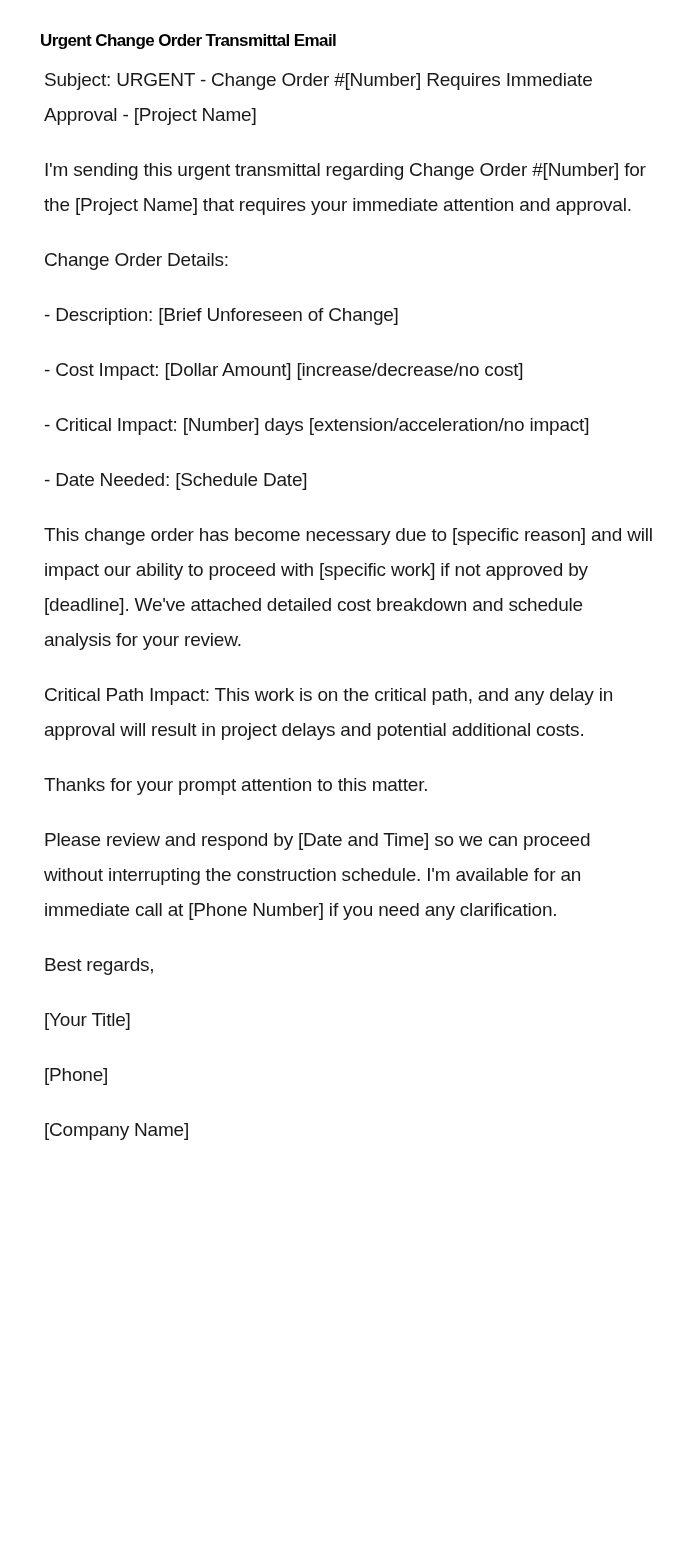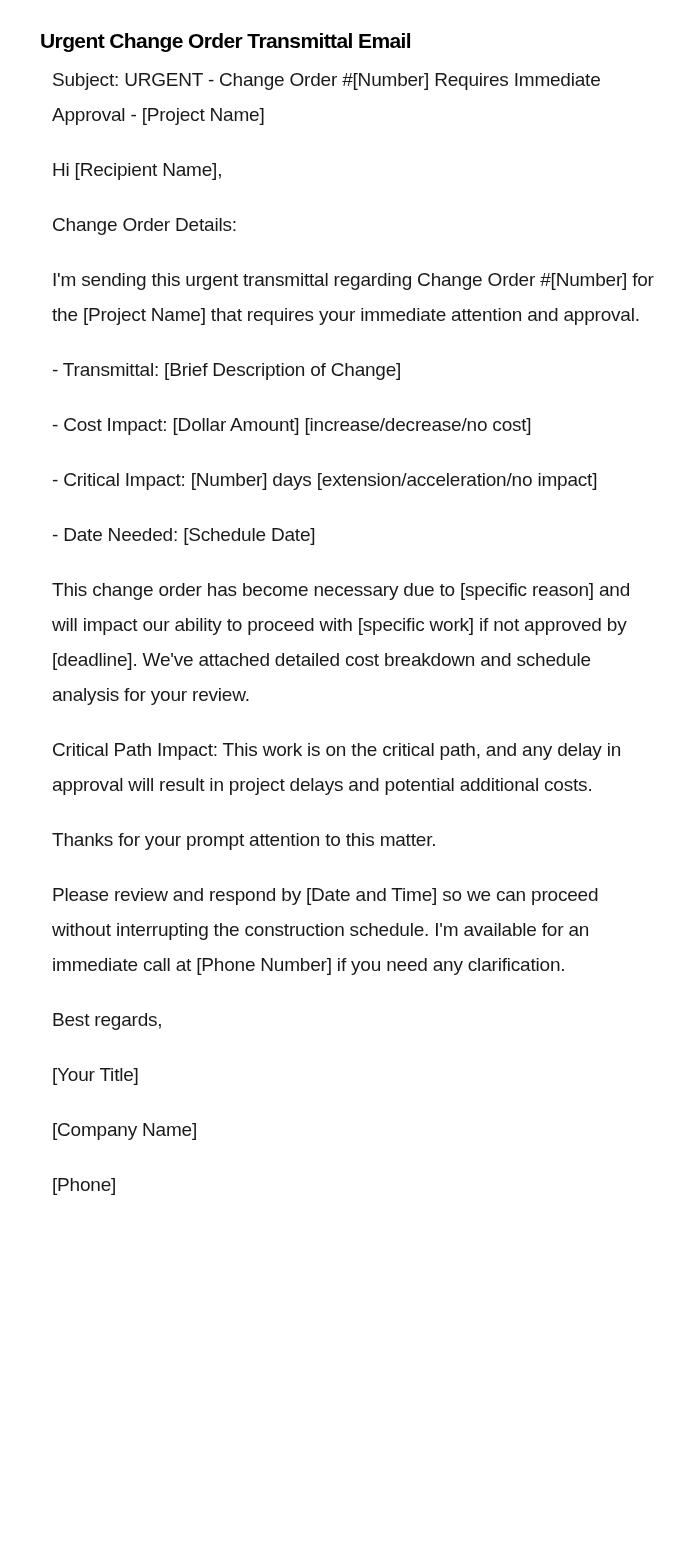--- a/index.html
+++ b/index.html
@@ -16,49 +16,48 @@
     }
     .doc {
       position: relative;
       padding: 22px 40px 0 40px;
       box-sizing: border-box;
       width: 700px;
     }
     .title {
       font-family: "Liberation Sans", sans-serif;
       font-weight: bold;
-      font-size: 21px;
+      font-size: 17px;
       line-height: 38px;
       letter-spacing: -0.6px;
       margin: 0 0 2px 0;
       color: #000000;
     }
     .para {
       font-size: 19px;
       line-height: 35px;
-      margin: 0 0 20px 12px;
+      margin: 0 0 20px 4px;
       letter-spacing: -0.2px;
       color: #1a1a1a;
       max-width: 610px;
     }
   </style>
 </head>
 <body>
 
 <div class="doc">
   <h1 class="title">Urgent Change Order Transmittal Email</h1>
   <p class="para">Subject: URGENT - Change Order #[Number] Requires Immediate Approval - [Project Name]</p>
-  <p class="para">Hi [Recipient Name],</p>
+  <p class="para">I'm sending this urgent transmittal regarding Change Order #[Number] for the [Project Name] that requires your immediate attention and approval.</p>
   <p class="para">Change Order Details:</p>
-  <p class="para">I'm sending this urgent transmittal regarding Change Order #[Number] for the [Project Name] that requires your immediate attention and approval.</p>
-  <p class="para">- Transmittal: [Brief Description of Change]</p>
+  <p class="para">- Description: [Brief Unforeseen of Change]</p>
   <p class="para">- Cost Impact: [Dollar Amount] [increase/decrease/no cost]</p>
   <p class="para">- Critical Impact: [Number] days [extension/acceleration/no impact]</p>
   <p class="para">- Date Needed: [Schedule Date]</p>
   <p class="para">This change order has become necessary due to [specific reason] and will impact our ability to proceed with [specific work] if not approved by [deadline]. We've attached detailed cost breakdown and schedule analysis for your review.</p>
   <p class="para">Critical Path Impact: This work is on the critical path, and any delay in approval will result in project delays and potential additional costs.</p>
   <p class="para">Thanks for your prompt attention to this matter.</p>
   <p class="para">Please review and respond by [Date and Time] so we can proceed without interrupting the construction schedule. I'm available for an immediate call at [Phone Number] if you need any clarification.</p>
   <p class="para">Best regards,</p>
   <p class="para">[Your Title]</p>
+  <p class="para">[Phone]</p>
   <p class="para">[Company Name]</p>
-  <p class="para">[Phone]</p>
 </div>
 
 </body></html>

